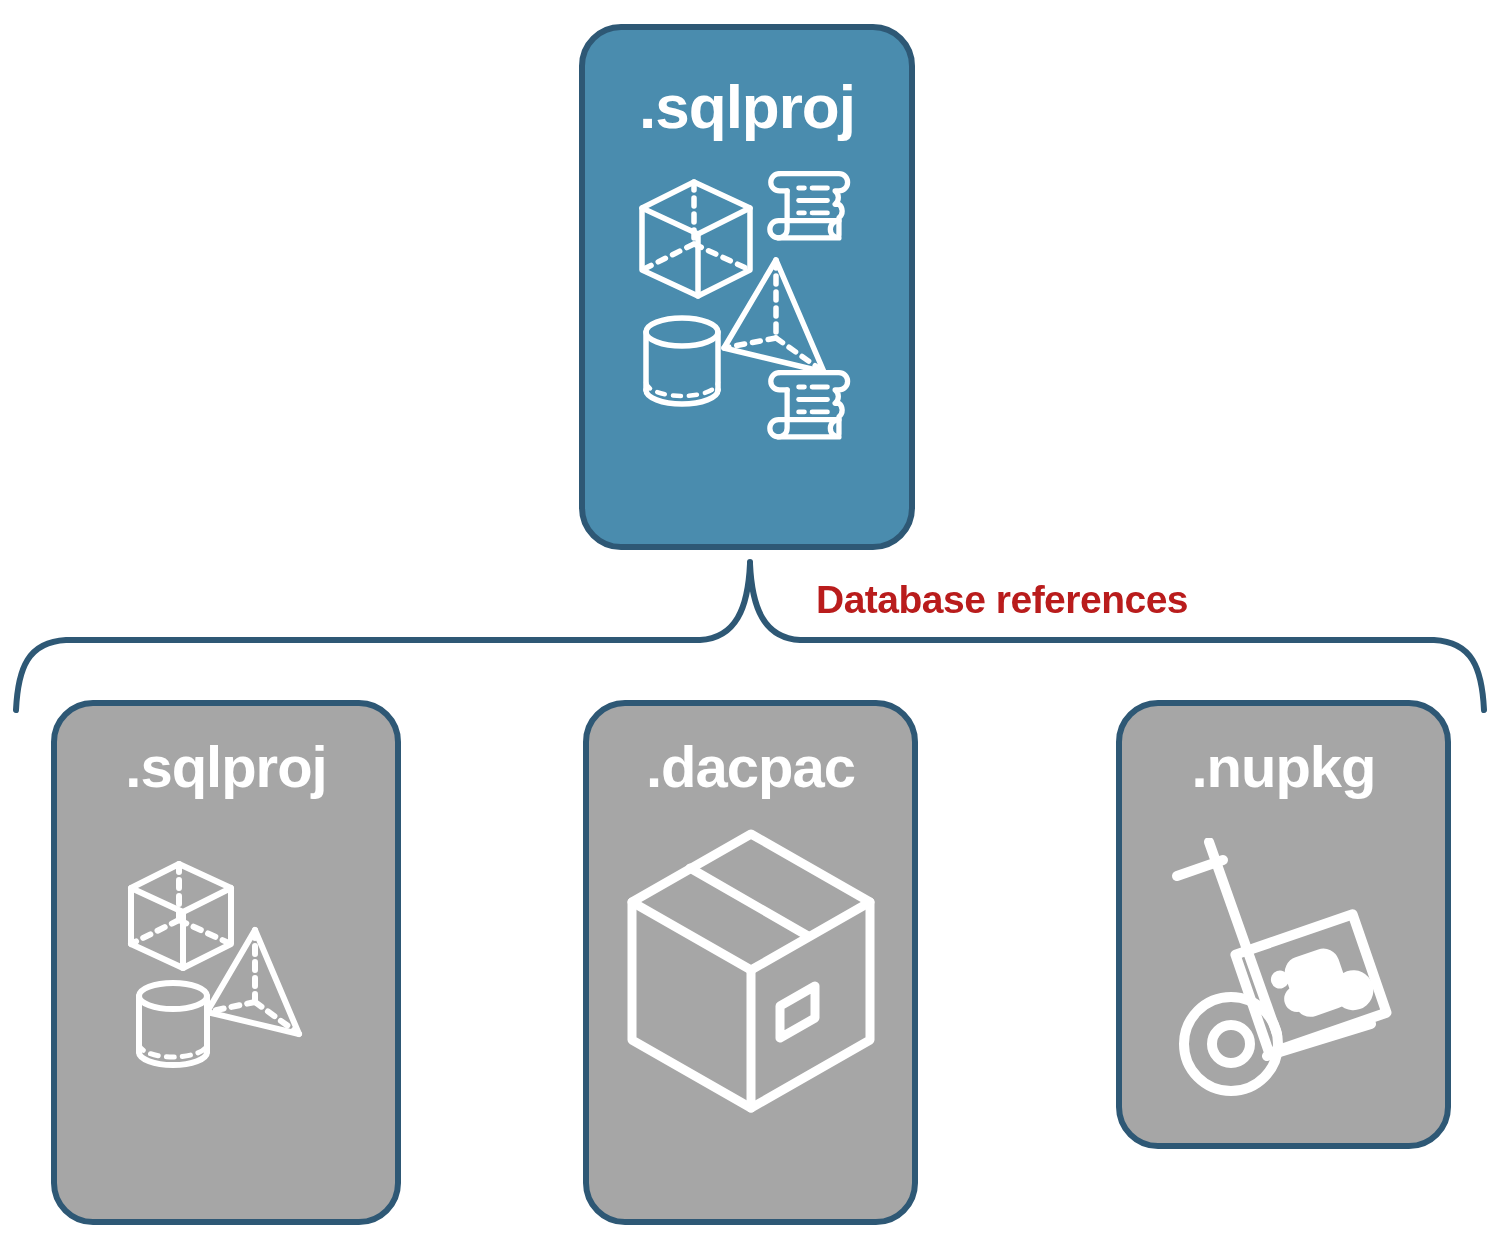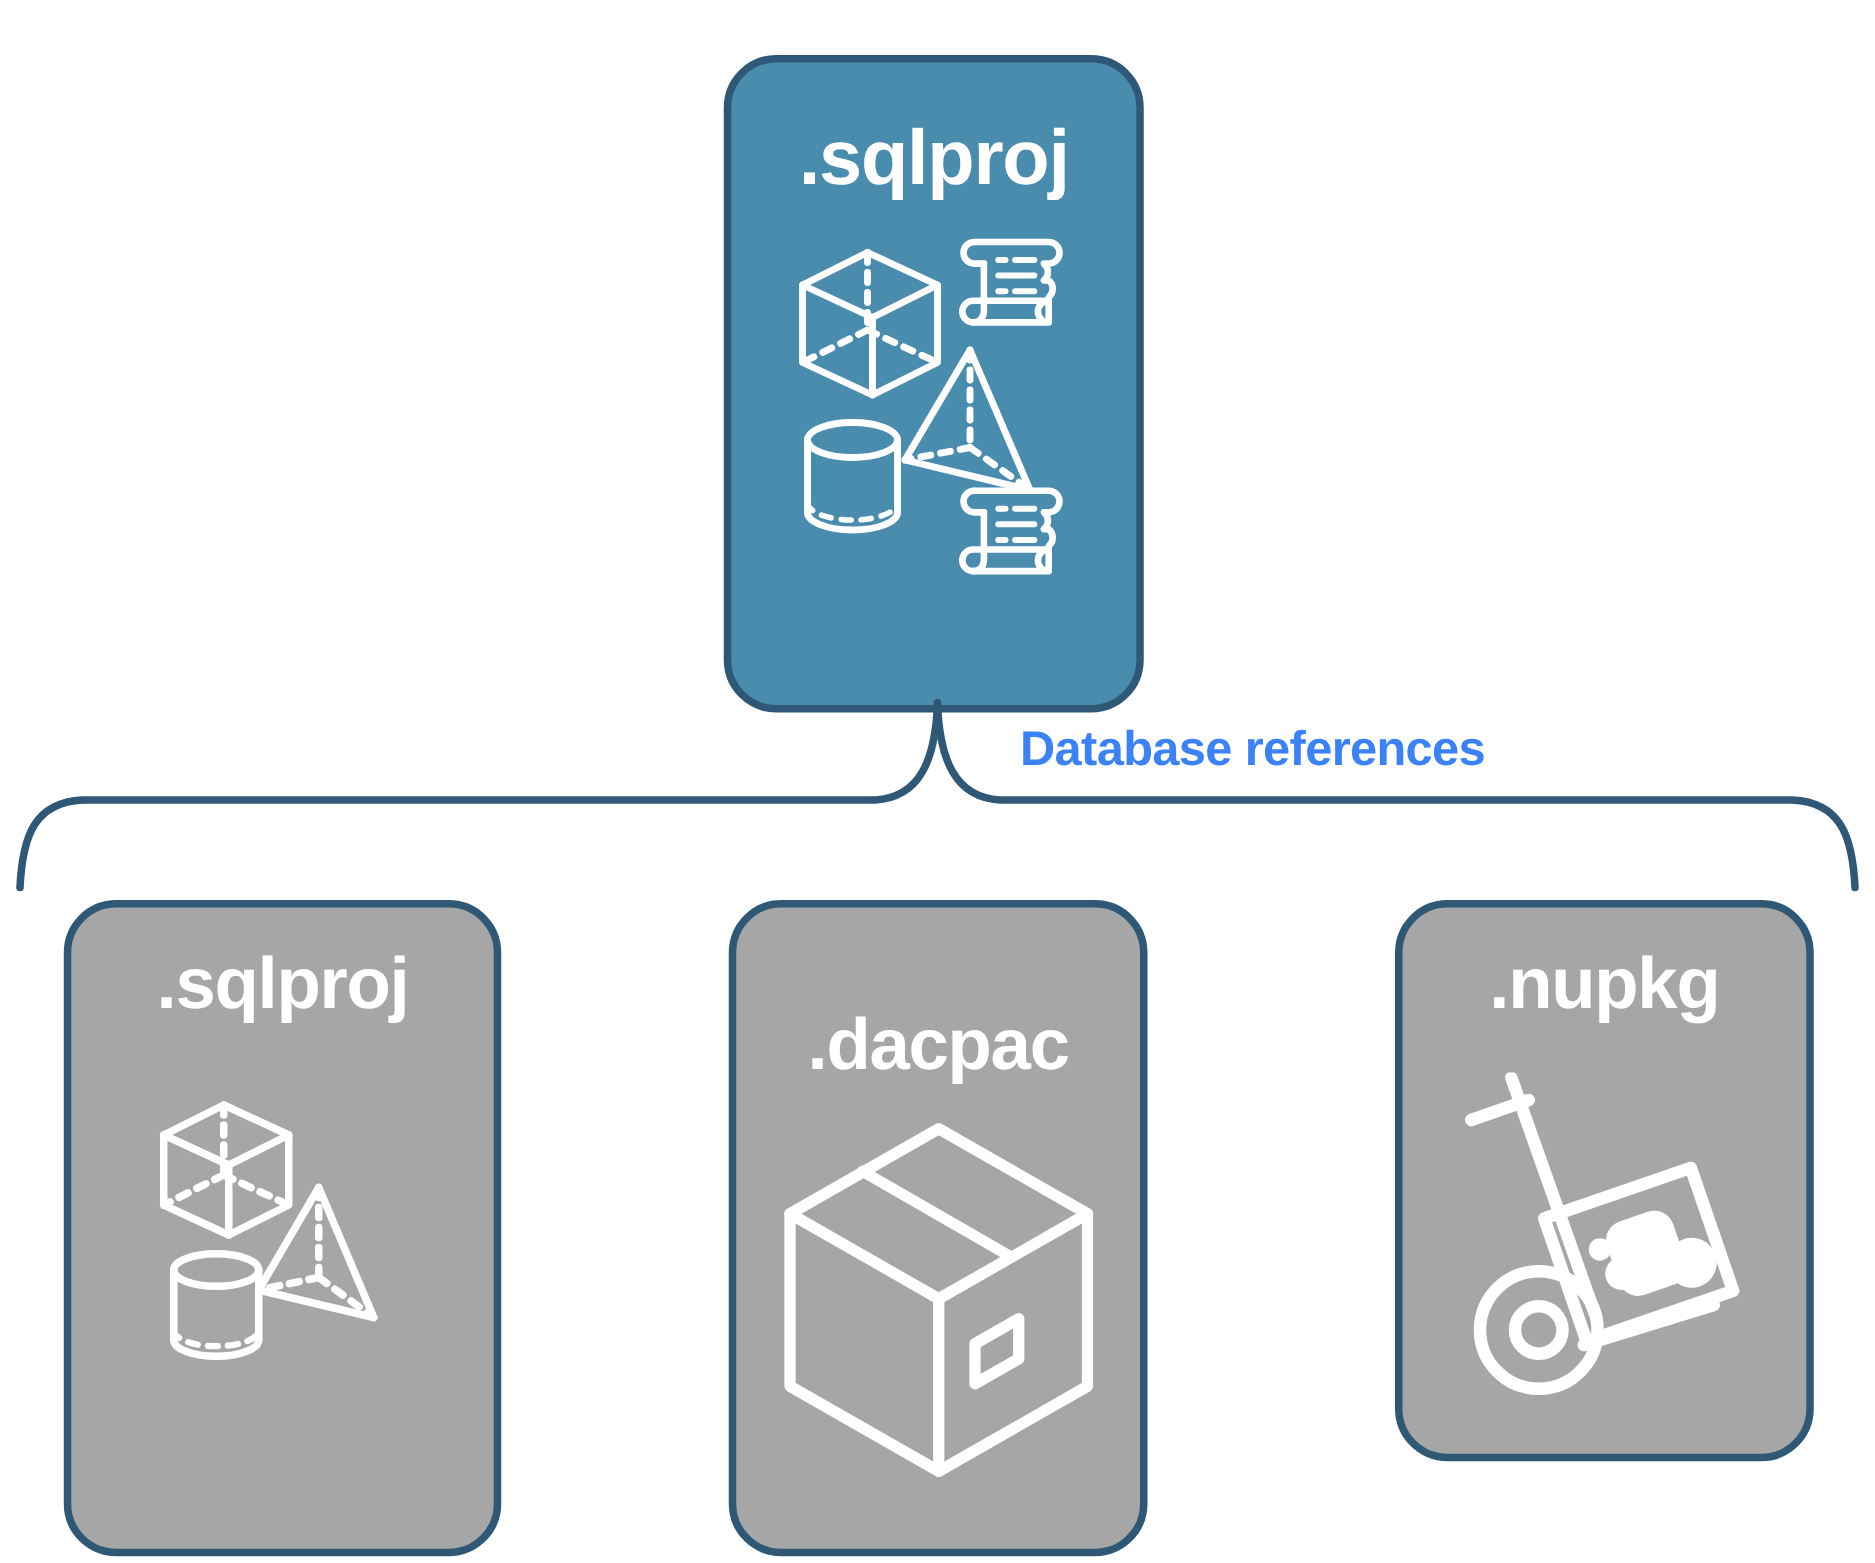--- a/index.html
+++ b/index.html
@@ -20,21 +20,20 @@
 
   
   .card {
     position: absolute;
     box-sizing: border-box;
     border-radius: 42px;
     border: 6px solid #2E5875;
     display: flex;
     flex-direction: column;
     align-items: center;
-    margin-top: 20px;
   }
   .card.primary { background: #4A8CAE; }
   .card.secondary { background: #A6A6A6; }
 
   .card-title {
     color: #ffffff;
     font-weight: bold;
     letter-spacing: -1px;
     line-height: 1;
     text-align: center;
@@ -56,21 +55,21 @@
     pointer-events: none;
   }
 
   
   #brace-label {
     position: absolute;
     left: 816px;
     top: 578px;
     font-size: 39px;
     font-weight: bold;
-    color: #3b82f6;
+    color: #b91c1c;
     letter-spacing: -0.5px;
     white-space: nowrap;
   }
 </style>
 </head>
 <body>
 
 <div id="canvas">
 
   <div class="card primary card-top" style="left:579px; top:24px; width:336px; height:526px;">
@@ -165,21 +164,21 @@
           <ellipse cx="40" cy="20" rx="34" ry="13"></ellipse>
           <path d="M6 20 v56"></path>
           <path d="M74 20 v56"></path>
           <path d="M6 76 a34 13 0 0 0 68 0"></path>
           <path d="M6 68 a34 13 0 0 0 68 0" stroke-dasharray="8 8" stroke-width="5"></path>
         </g>
       </svg>
     </span>
   </div>
 
-  <div class="card secondary card-bot" style="left:583px; top:700px; width:335px; height:525px;justify-content:center;">
+  <div class="card secondary card-bot" style="left:583px; top:700px; width:335px; height:525px;">
 
     <div class="card-title">.dacpac</div>
 
     <span class="icon-wrap" style="margin-top:30px;">
       <svg width="262" height="290" viewBox="0 0 262 290" fill="none" stroke="#ffffff" stroke-width="9" stroke-linecap="round" stroke-linejoin="round">
 
         <path d="M131 8 L250 76 L250 214 L131 282 L12 214 L12 76 Z"></path>
 
         <path d="M12 76 L131 144 L250 76"></path>
 

